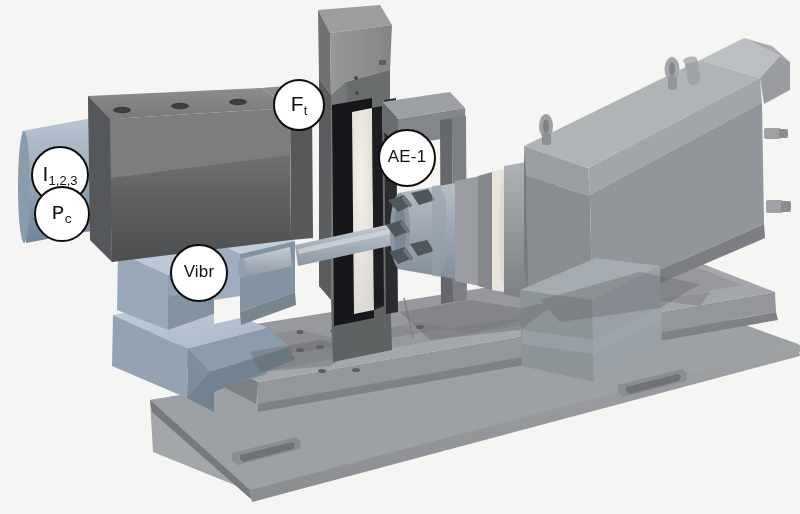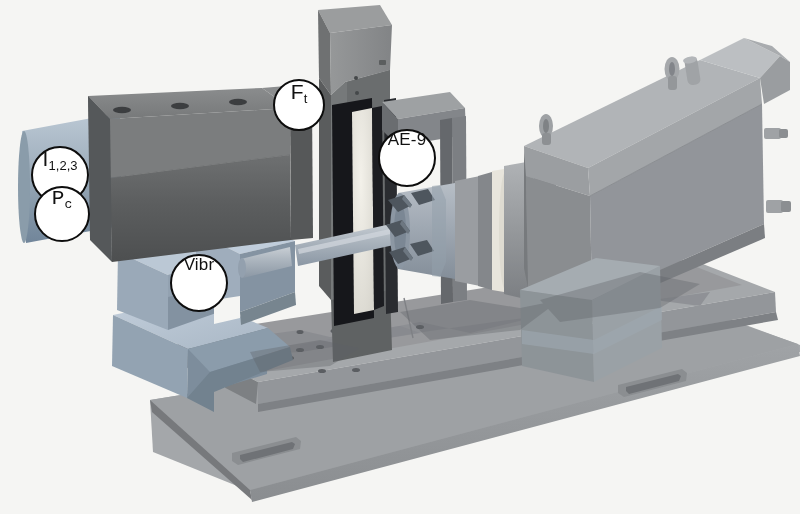--- a/index.html
+++ b/index.html
@@ -10,21 +10,21 @@
   }
   #stage{position:relative;width:800px;height:514px;background:#f5f5f3;}
   #stage svg{position:absolute;left:0;top:0;}
 
   
   .callout{
     position:absolute;
     border-radius:50%;
     background:#ffffff;
     border:2.4px solid #0d0d0d;
-    display:flex;justify-content:center;
+    display:flex;align-items:center;justify-content:center;
     color:#111;
     font-family:"Liberation Sans", sans-serif;
     line-height:1;
     box-sizing:border-box;
     z-index:40;
     user-select:none;
   }
   .callout .lbl{display:inline-block;white-space:nowrap;}
   .callout .base{font-size:21px;font-weight:400;letter-spacing:.2px;}
   .callout .sub{font-size:13px;vertical-align:-4px;letter-spacing:0px;}
@@ -347,26 +347,26 @@
 
 <div class="callout" style="left:31px;top:146px;width:58px;height:58px;">
   <span class="lbl"><span class="base">I</span><span class="sub">1,2,3</span></span>
 </div>
 
 <div class="callout" style="left:34px;top:186px;width:56px;height:56px;font-family:Liberation Mono, monospace;">
   <span class="lbl"><span class="base">P</span><span class="sub">c</span></span>
 </div>
 
 
-<div class="callout small" style="left:170px;top:254px;width:58px;height:58px;">
+<div class="callout small" style="left:170px;top:244px;width:58px;height:58px;">
   <span class="lbl"><span class="base">Vibr</span><span class="sub"></span></span>
 </div>
 
 <div class="callout" style="left:273px;top:79px;width:52px;height:52px;">
   <span class="lbl"><span class="base">F</span><span class="sub">t</span></span>
 </div>
 
 
 <div class="callout small" style="left:378px;top:129px;width:58px;height:58px;">
-  <span class="lbl"><span class="base">AE-9</span><span class="sub"></span></span>
+  <span class="lbl"><span class="base">AE-1</span><span class="sub"></span></span>
 </div>
 
 </div>
 
 </body></html>

